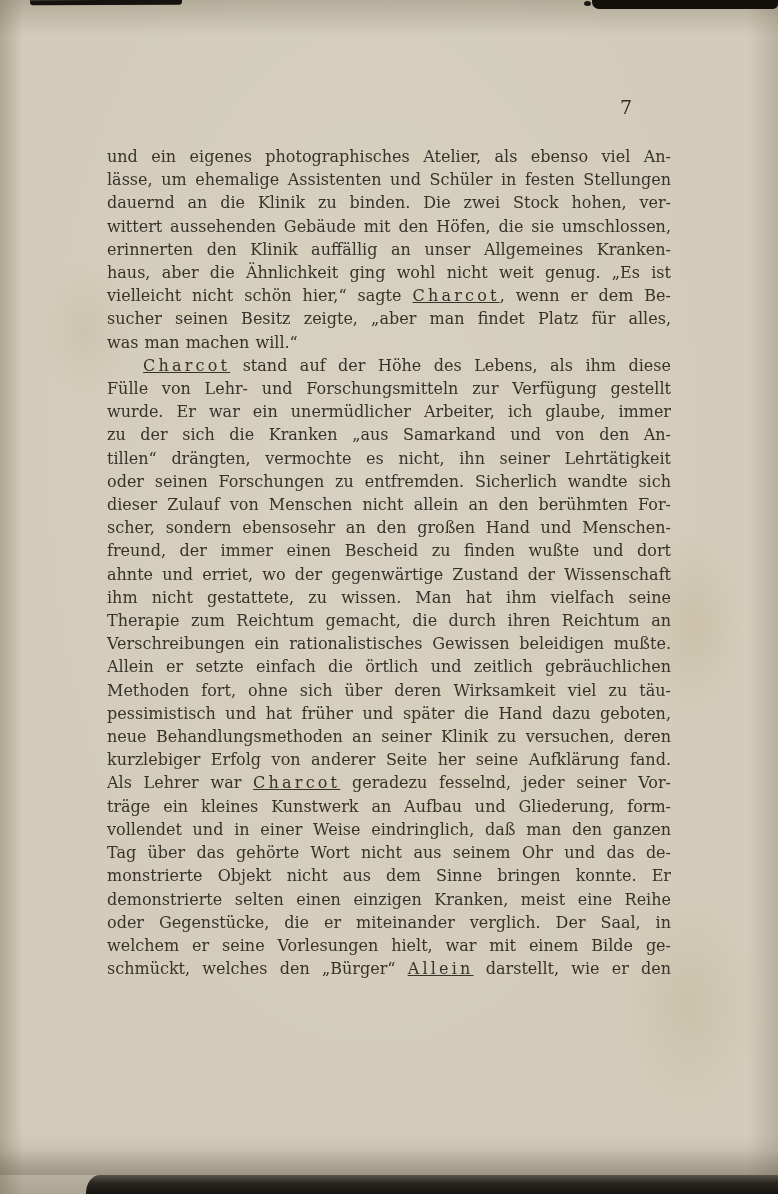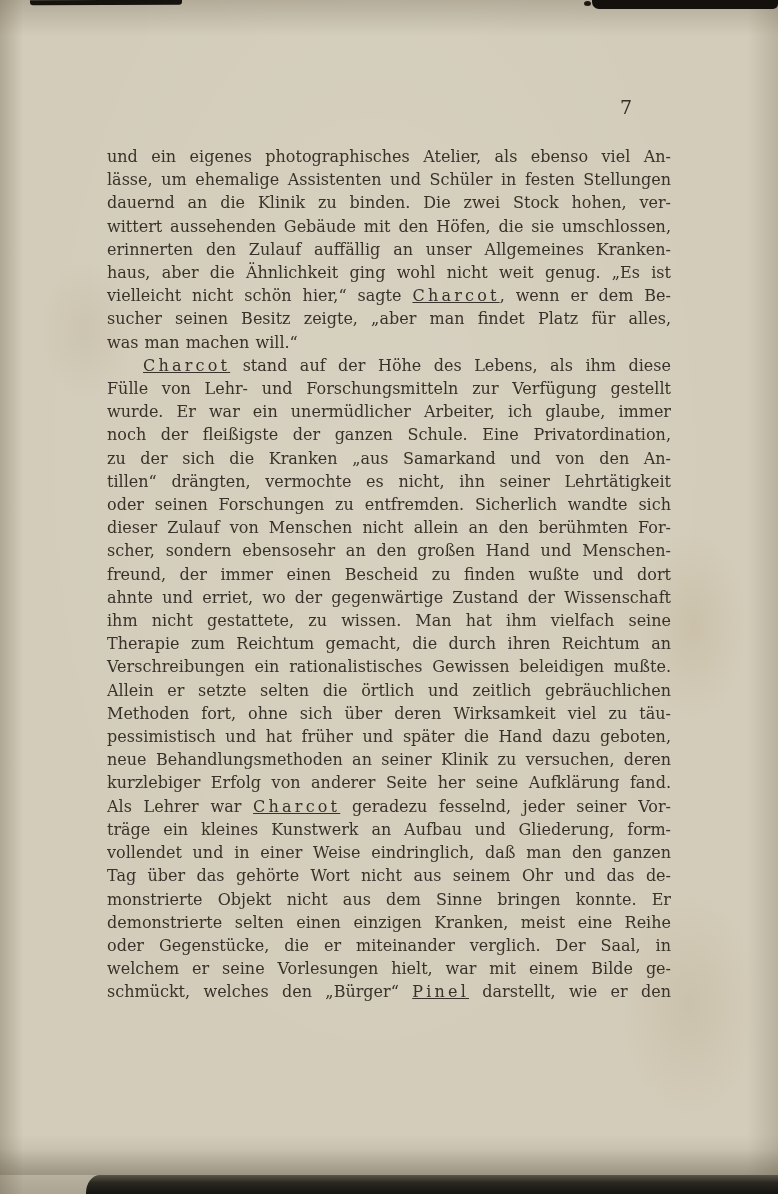--- a/index.html
+++ b/index.html
@@ -88,53 +88,52 @@
   <div class="stain stain-3"></div>
 
   <div class="page-number">7</div>
 
   <div class="text-block">
       <div class="paragraph">
         <div class="line">und ein eigenes photographisches Atelier, als ebenso viel An-</div>
         <div class="line">lässe, um ehemalige Assistenten und Schüler in festen Stellungen</div>
         <div class="line">dauernd an die Klinik zu binden.  Die zwei Stock hohen, ver-</div>
         <div class="line">wittert aussehenden Gebäude mit den Höfen, die sie umschlossen,</div>
-        <div class="line">erinnerten den Zulauf auffällig an unser Allgemeines Kranken-</div>
+        <div class="line">erinnerten den Klinik auffällig an unser Allgemeines Kranken-</div>
         <div class="line">haus, aber die Ähnlichkeit ging wohl nicht weit genug. „Es ist</div>
         <div class="line">vielleicht nicht schön hier,“ sagte <span class="sperr">Charcot</span>, wenn er dem Be-</div>
         <div class="line">sucher seinen Besitz zeigte, „aber man findet Platz für alles,</div>
         <div class="line no-just">was man machen will.“</div>
       </div>
       <div class="paragraph">
         <div class="line first-indent"><span class="sperr">Charcot</span> stand auf der Höhe des Lebens, als ihm diese</div>
         <div class="line">Fülle von Lehr- und Forschungsmitteln zur Verfügung gestellt</div>
         <div class="line">wurde.  Er war ein unermüdlicher Arbeiter, ich glaube, immer</div>
-        <div class="line">noch der fleißigste der ganzen Schule.  Eine Privatordination,</div>
         <div class="line">zu der sich die Kranken „aus Samarkand und von den An-</div>
         <div class="line">tillen“ drängten, vermochte es nicht, ihn seiner Lehrtätigkeit</div>
         <div class="line">oder seinen Forschungen zu entfremden.  Sicherlich wandte sich</div>
         <div class="line">dieser Zulauf von Menschen nicht allein an den berühmten For-</div>
         <div class="line">scher, sondern ebensosehr an den großen Hand und Menschen-</div>
         <div class="line">freund, der immer einen Bescheid zu finden wußte und dort</div>
         <div class="line">ahnte und erriet, wo der gegenwärtige Zustand der Wissenschaft</div>
         <div class="line">ihm nicht gestattete, zu wissen.  Man hat ihm vielfach seine</div>
         <div class="line">Therapie zum Reichtum gemacht, die durch ihren Reichtum an</div>
         <div class="line">Verschreibungen ein rationalistisches Gewissen beleidigen mußte.</div>
-        <div class="line">Allein er setzte selten die örtlich und zeitlich gebräuchlichen</div>
+        <div class="line">Allein er setzte einfach die örtlich und zeitlich gebräuchlichen</div>
         <div class="line">Methoden fort, ohne sich über deren Wirksamkeit viel zu täu-</div>
         <div class="line">pessimistisch und hat früher und später die Hand dazu geboten,</div>
         <div class="line">neue Behandlungsmethoden an seiner Klinik zu versuchen, deren</div>
         <div class="line">kurzlebiger Erfolg von anderer Seite her seine Aufklärung fand.</div>
         <div class="line">Als Lehrer war <span class="sperr">Charcot</span> geradezu fesselnd, jeder seiner Vor-</div>
         <div class="line">träge ein kleines Kunstwerk an Aufbau und Gliederung, form-</div>
         <div class="line">vollendet und in einer Weise eindringlich, daß man den ganzen</div>
         <div class="line">Tag über das gehörte Wort nicht aus seinem Ohr und das de-</div>
         <div class="line">monstrierte Objekt nicht aus dem Sinne bringen konnte.  Er</div>
         <div class="line">demonstrierte selten einen einzigen Kranken, meist eine Reihe</div>
         <div class="line">oder Gegenstücke, die er miteinander verglich.  Der Saal, in</div>
         <div class="line">welchem er seine Vorlesungen hielt, war mit einem Bilde ge-</div>
-        <div class="line">schmückt, welches den „Bürger“ <span class="sperr">Pinel</span> darstellt, wie er den</div>
+        <div class="line">schmückt, welches den „Bürger“ <span class="sperr">Allein</span> darstellt, wie er den</div>
       </div>
     </div>
 
   <div class="bottom-shade"></div>
   <div class="bottom-strip"></div>
 </div>
 
 </body></html>

